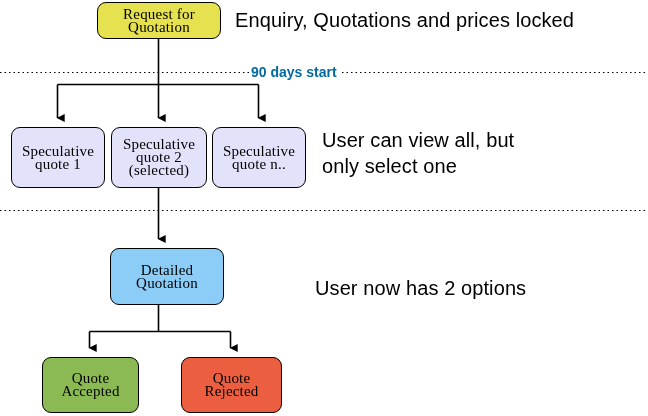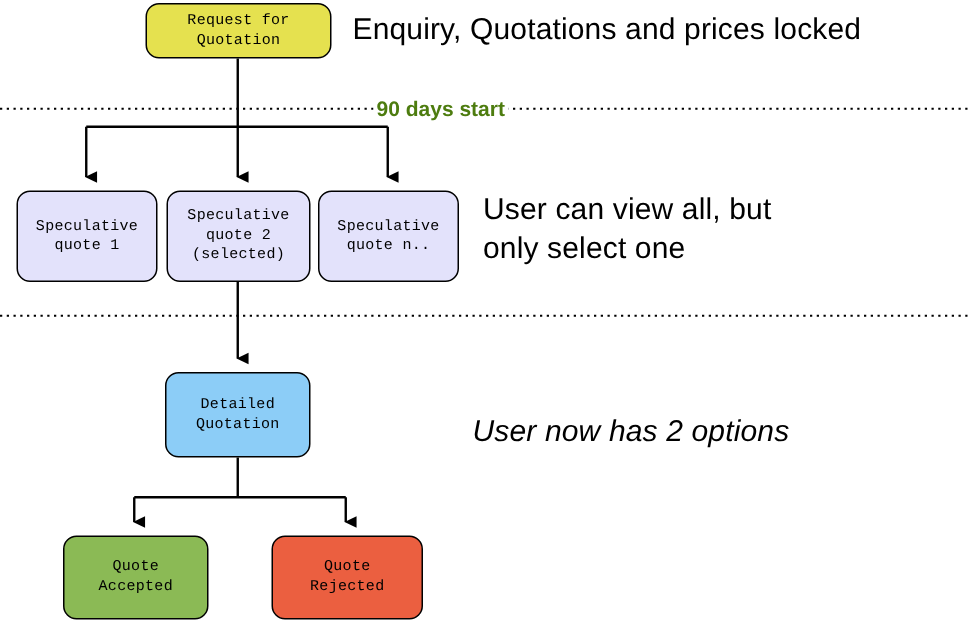--- a/index.html
+++ b/index.html
@@ -18,38 +18,38 @@
   .node {
     position: absolute;
     box-sizing: border-box;
     border: 1.6px solid #000000;
     border-radius: 9px;
     display: flex;
     align-items: center;
     justify-content: center;
     text-align: center;
     color: #000000;
-    font-family: Liberation Mono, monospace;
-    font-size: 10px;
+    font-family: Liberation Serif, serif;
+    font-size: 15px;
     line-height: 13px;
     letter-spacing: 0.2px;
     white-space: pre-line;
   }
   .annotation {
     position: absolute;
     color: #000000;
     font-family: "Liberation Sans", sans-serif;
     font-size: 20px;
     line-height: 26px;
     white-space: pre-line;
     letter-spacing: 0.1px;
   }
   .phase-label {
     position: absolute;
-    color: #4d7c0f;
+    color: #0369a1;
     font-family: "Liberation Sans", sans-serif;
     font-size: 14px;
     font-weight: bold;
     line-height: 14px;
     background: #ffffff;
     padding: 0 2px;
     white-space: nowrap;
   }
   svg.wires {
     position: absolute;
@@ -114,29 +114,29 @@
   <div class="node" style="left:11px; top:127px; width:94px; height:61px; background:#e3e2fb;">Speculative
 quote 1</div>
 
   <div class="node" style="left:111px; top:127px; width:96px; height:61px; background:#e3e2fb;">Speculative
 quote 2
 (selected)</div>
 
   <div class="node" style="left:212px; top:127px; width:94px; height:61px; background:#e3e2fb;">Speculative
 quote n..</div>
 
-  <div class="node" style="left:110px; top:248px; width:97px; height:57px; background:#8ccdf7;">Detailed
+  <div class="node" style="left:110px; top:248px; width:114px; height:57px; background:#8ccdf7;">Detailed
 Quotation</div>
 
   <div class="node" style="left:42px; top:357px; width:97px; height:56px; background:#8bba55;">Quote
 Accepted</div>
 
   <div class="node" style="left:181px; top:357px; width:101px; height:56px; background:#eb5f40;">Quote
 Rejected</div>
 
   <div class="annotation" style="left:322px; top:127px;">User can view all, but
 only select one</div>
 
   <div class="annotation" style="left:235px; top:7px;">Enquiry, Quotations and prices locked</div>
 
-  <div class="annotation" style="left:315px; top:275px;font-style:italic;">User now has 2 options</div>
+  <div class="annotation" style="left:315px; top:275px;">User now has 2 options</div>
 
 </div>
 
 </body></html>

